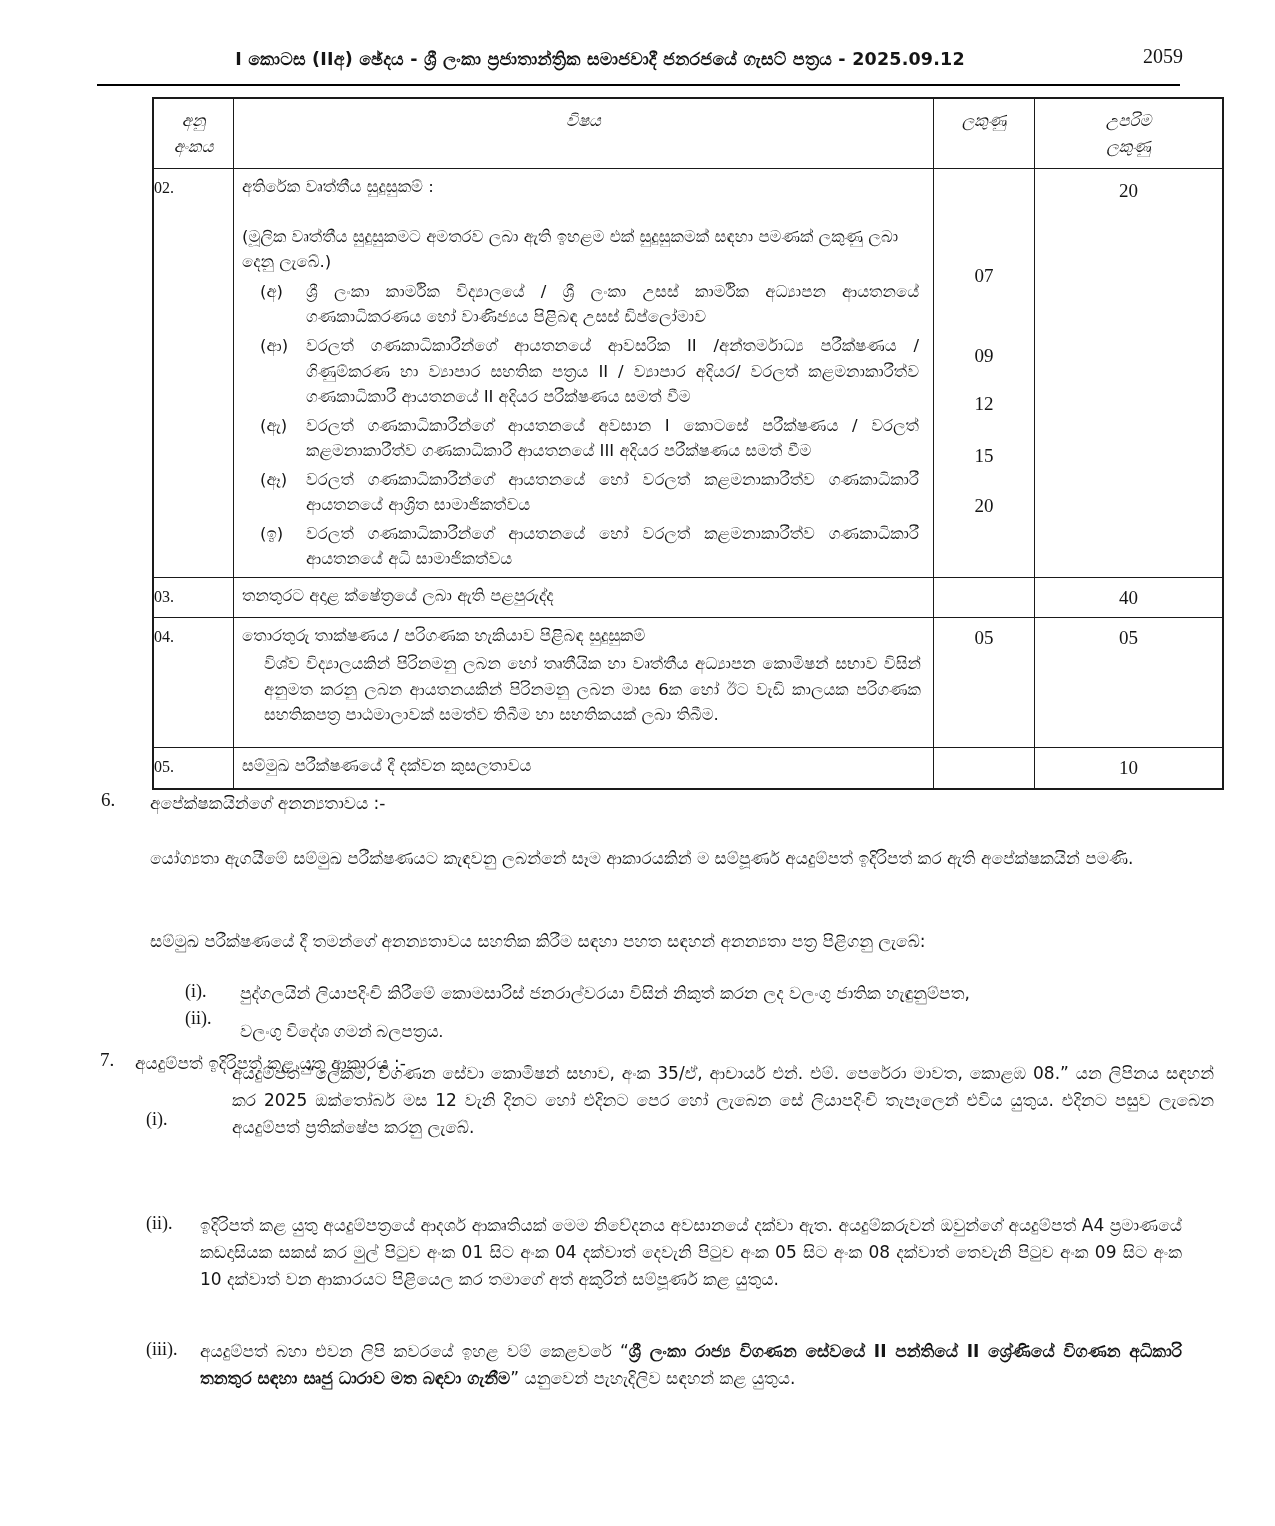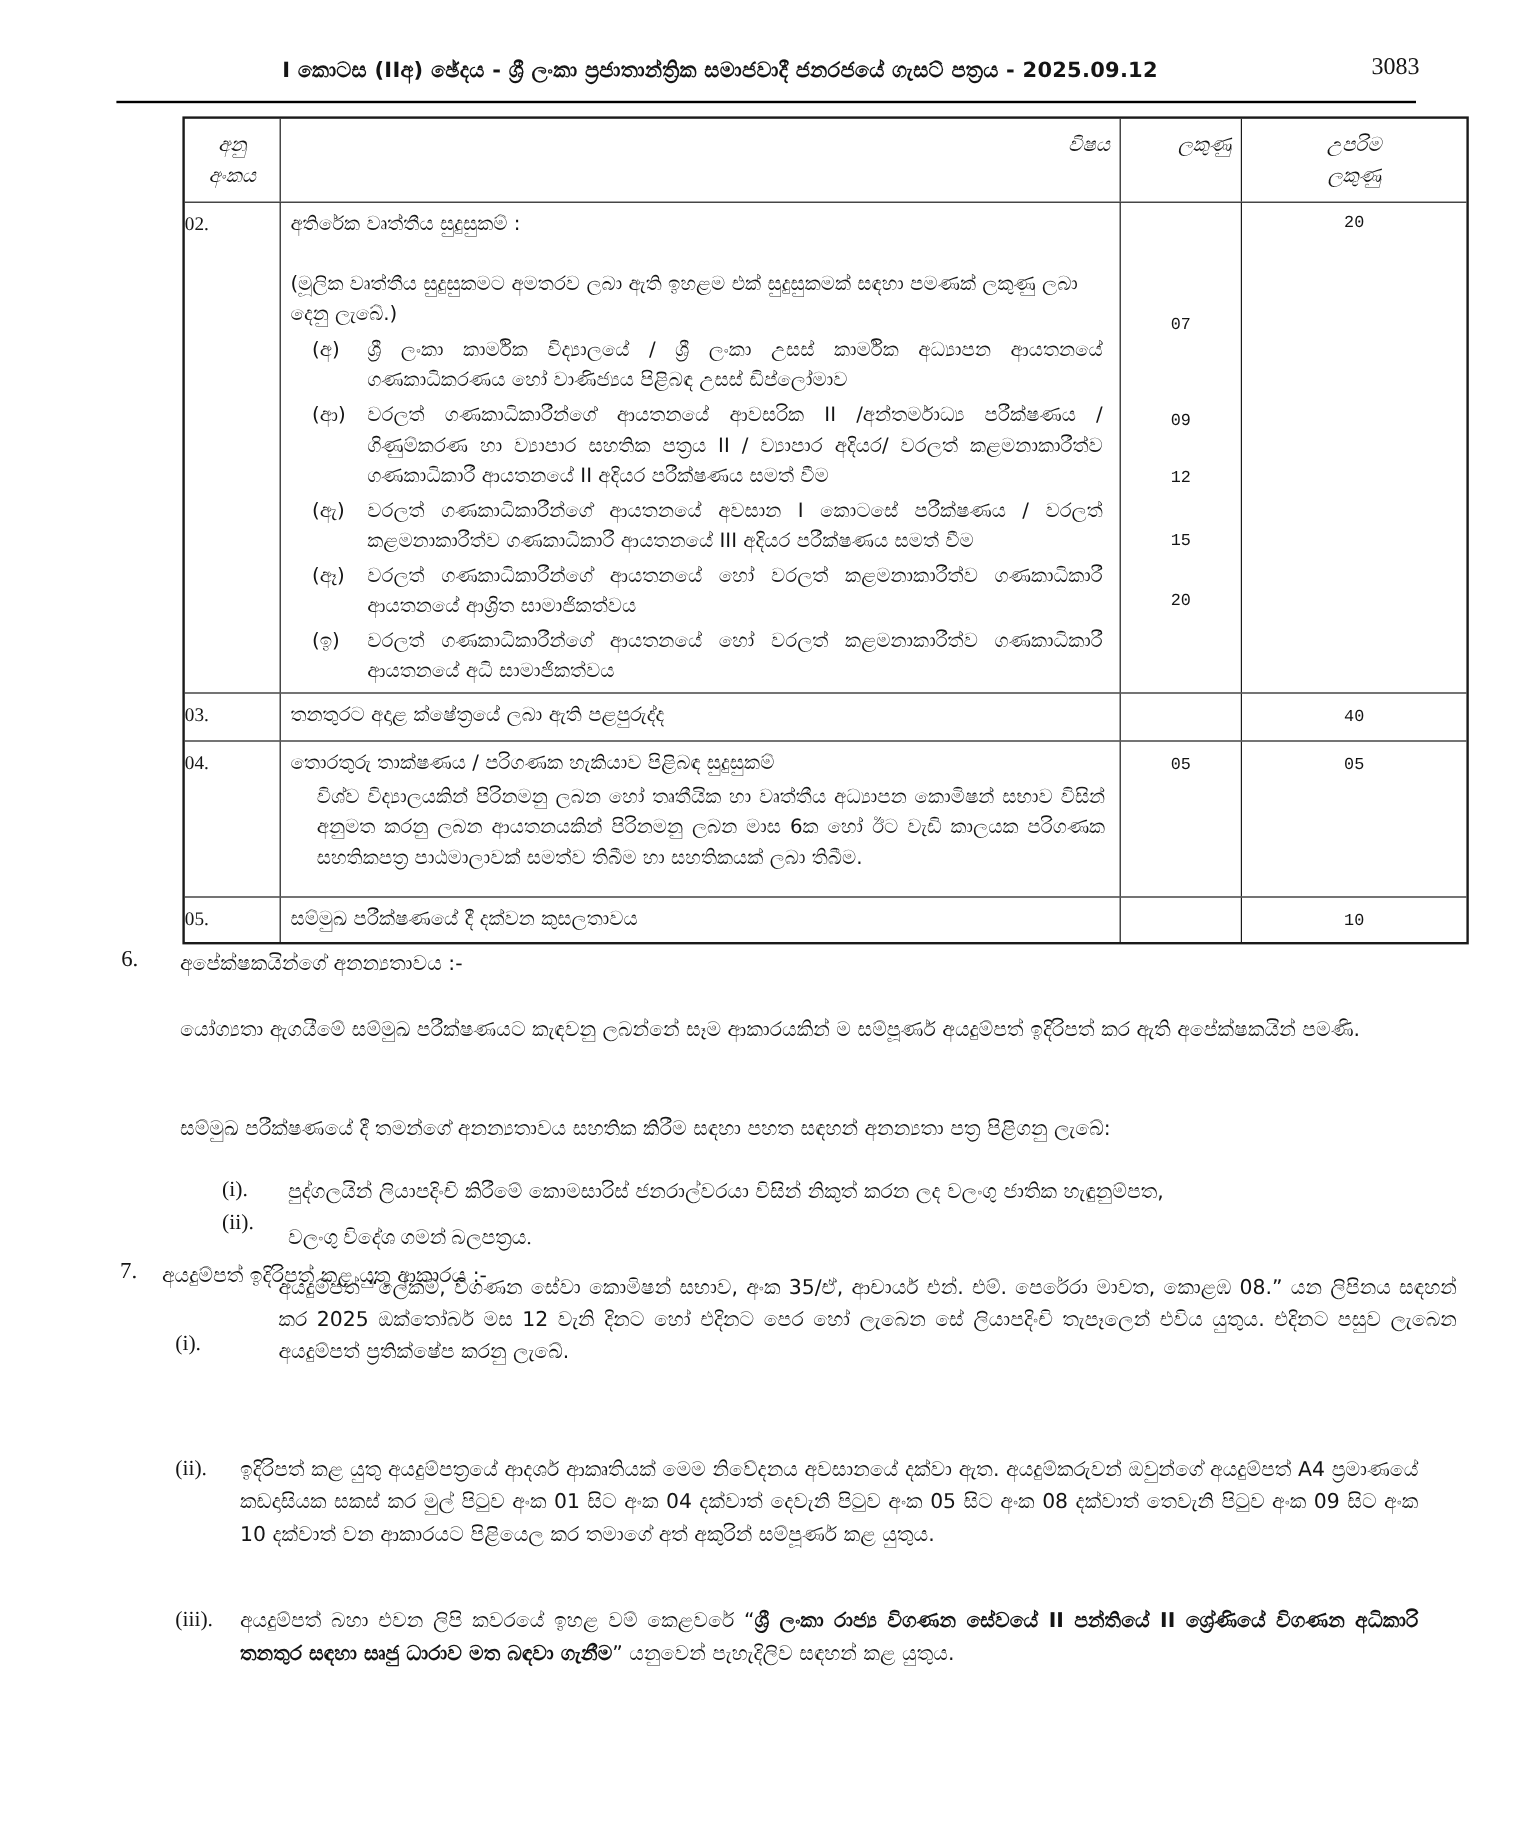--- a/index.html
+++ b/index.html
@@ -39,24 +39,24 @@
     box-sizing:border-box; border-right:1.6px solid #1a1a1a;
     padding:5px 8px; position:relative;
   }
   .c1 { width:80px; }
   .c2 { width:700px; }
   .c3 { width:101px; text-align:center; }
   .c4 { flex:1; text-align:center; border-right:none; }
 
   .t-head .t-cell { text-align:center; font-style:italic; padding-top:9px; padding-bottom:9px; }
   .t-head { min-height:67px; }
-  .t-head .c2, .t-head .c3 { display:flex; align-items:flex-start; justify-content:flex-end; }
+  .t-head .c2, .t-head .c3 { display:flex; align-items:flex-start; justify-content:center; }
 
   .serial { font-family:"Liberation Serif", "DejaVu Serif", serif; font-size:16px; padding-left:0; padding-top:7px; }
-  .marknum { font-family:Liberation Mono, monospace; font-size:14px; }
+  .marknum { font-family:Liberation Serif, serif; font-size:19px; }
 
   .r02 { min-height:368px; }
   .r03 { min-height:40px; }
   .r04 { min-height:130px; }
   .r05 { min-height:36px; }
   .rtot { min-height:30px; }
 
   .row-title { font-weight:normal; }
   .r02-intro { margin-top:24px; margin-bottom:4px; }
   .subitem { display:flex; margin-top:3px; }
@@ -78,21 +78,21 @@
   }
   .sec-text { position:absolute; font-size:17px; line-height:27px; }
   .just { text-align:justify; }
   .item-label { position:absolute; font-family:"Liberation Serif", "DejaVu Serif", serif; font-size:18px; }
   .bold { font-weight:bold; }
 </style>
 </head>
 <body>
 
 <div class="hdr-title">I කොටස (IIඅ) ඡේදය - ශ්‍රී ලංකා ප්‍රජාතාන්ත්‍රික සමාජවාදී ජනරජයේ ගැසට් පත්‍රය -  2025.09.12</div>
-<div class="hdr-page-no">3083</div>
+<div class="hdr-page-no">2059</div>
 <div class="hdr-rule"></div>
 
 <div class="doc-table">
 
   <div class="t-row t-head">
     <div class="t-cell c1">
       <div>අනු</div>
       <div>අංකය</div>
     </div>
     <div class="t-cell c2">

